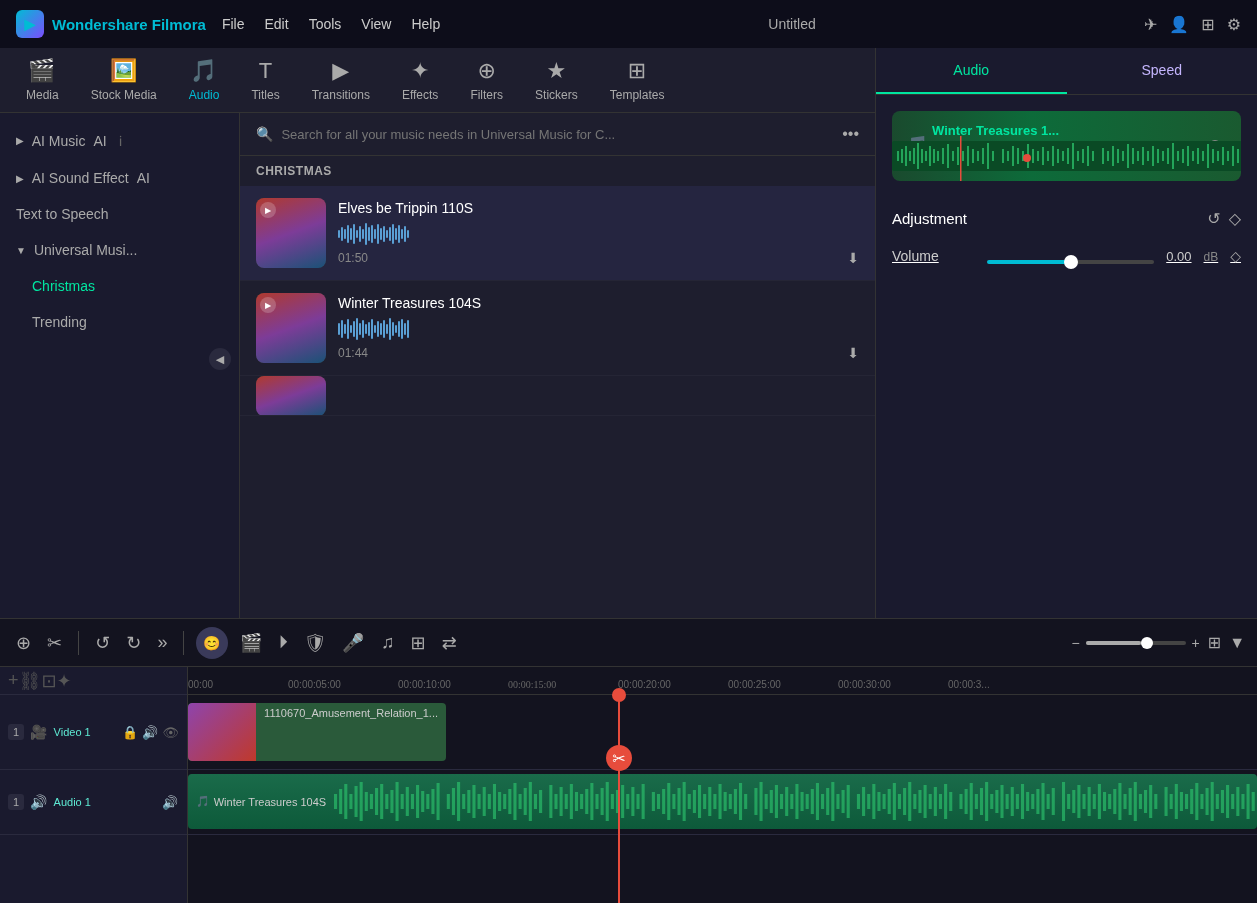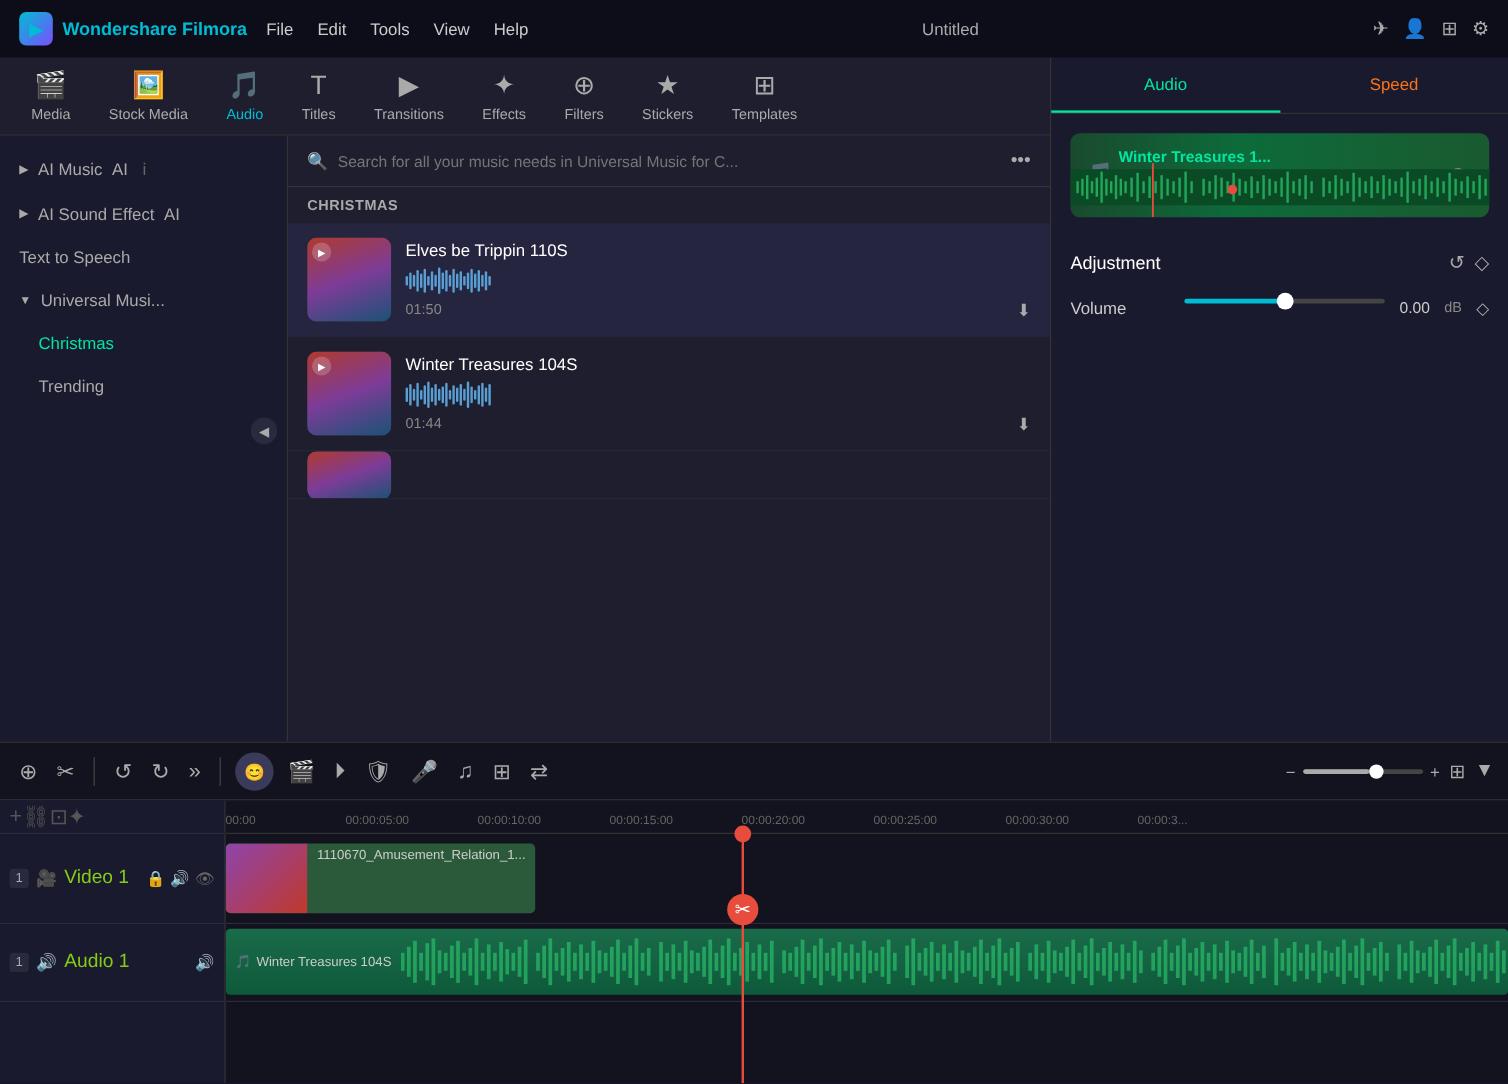--- a/index.html
+++ b/index.html
@@ -50,39 +50,39 @@
     .music-info { flex: 1; }
     .music-title { font-size: 14px; color: #fff; margin-bottom: 6px; }
     .waveform { height: 24px; display: flex; align-items: center; gap: 1px; margin-bottom: 4px; }
     .wave-bar { background: #5a9fd4; border-radius: 1px; width: 2px; }
     .music-duration { font-size: 12px; color: #888; display: flex; align-items: center; justify-content: space-between; }
     .download-icon { color: #aaa; font-size: 14px; }
 
     
     .right-panel { width: 382px; background: #1a1a2e; border-left: 1px solid #333; display: flex; flex-direction: column; flex-shrink: 0; }
     .right-tabs { display: flex; border-bottom: 1px solid #333; }
-    .right-tab { flex: 1; padding: 14px; text-align: center; cursor: pointer; color: #f97316; font-size: 14px; }
+    .right-tab { flex: 1; padding: 14px; text-align: center; cursor: pointer; color: #c4b5fd; font-size: 14px; }
     .right-tab.active { color: #00e5a0; border-bottom: 2px solid #00e5a0; }
     .sub-tabs { display: flex; gap: 8px; padding: 12px 16px; border-bottom: 1px solid #333; }
     .sub-tab { padding: 6px 16px; border-radius: 16px; border: 1px solid #555; color: #aaa; cursor: pointer; font-size: 13px; }
     .sub-tab.active { border-color: #7a7a9a; color: #fff; background: #2a2a4e; }
 
     
     .audio-preview { margin: 16px; border-radius: 8px; background: linear-gradient(90deg, #1a4a2e 0%, #0d6b3a 40%, #1a5a30 100%); position: relative; height: 70px; overflow: hidden; }
     .audio-preview-icon { position: absolute; left: 12px; top: 50%; transform: translateY(-50%); font-size: 20px; color: #00e5a0; }
     .audio-preview-title { position: absolute; left: 40px; top: 12px; color: #00e5a0; font-size: 13px; font-weight: bold; white-space: nowrap; overflow: hidden; width: 200px; }
     .audio-waveform-preview { position: absolute; bottom: 0; left: 0; right: 0; height: 50px; }
     .playback-dot { position: absolute; right: 20px; top: 50%; transform: translateY(-50%); width: 12px; height: 12px; background: #888; border-radius: 50%; }
 
     
     .adjustment-section { padding: 12px 16px; }
     .adjustment-header { display: flex; align-items: center; justify-content: space-between; margin-bottom: 12px; }
     .adjustment-title { font-size: 15px; color: #fff; font-weight: 500; }
     .adjustment-icons { display: flex; gap: 8px; color: #aaa; font-size: 16px; }
-    .volume-row { display: flex; align-items: flex-start; gap: 12px; padding: 8px 0; }
+    .volume-row { display: flex; align-items: flex-end; gap: 12px; padding: 8px 0; text-decoration: underline; }
     .volume-label { color: #ccc; font-size: 14px; flex: 1; }
     .volume-slider { flex: 2; appearance: none; height: 4px; background: linear-gradient(to right, #00bcd4 60%, #444 60%); border-radius: 2px; outline: none; }
     .volume-slider::-webkit-slider-thumb { appearance: none; width: 14px; height: 14px; border-radius: 50%; background: #fff; cursor: pointer; }
     .volume-value { color: #ccc; font-size: 13px; }
     .volume-unit { color: #888; font-size: 12px; }
     .volume-icon { color: #aaa; font-size: 14px; }
 
     .action-buttons { display: flex; gap: 12px; padding: 12px 16px; }
     .btn-reset { flex: 1; padding: 10px; background: #2a2a3e; border: 1px solid #444; color: #ccc; border-radius: 6px; cursor: pointer; font-size: 14px; }
     .btn-keyframe { flex: 2; padding: 10px; background: #2a2a3e; border: 1px solid #444; color: #ccc; border-radius: 6px; cursor: pointer; font-size: 14px; }
@@ -100,21 +100,21 @@
     .zoom-thumb { position: absolute; top: -4px; left: 55%; width: 12px; height: 12px; background: #fff; border-radius: 50%; }
     .tl-grid-btn { color: #aaa; font-size: 16px; cursor: pointer; }
 
     
     .timeline-tracks { display: flex; flex: 1; overflow: hidden; }
     .track-headers { width: 188px; background: #1a1a2e; border-right: 1px solid #333; display: flex; flex-direction: column; }
     .track-header { display: flex; align-items: center; gap: 6px; padding: 0 8px; border-bottom: 1px solid #2a2a3e; flex-shrink: 0; }
     .track-header.video-track { height: 75px; }
     .track-header.audio-track { height: 65px; }
     .track-icon { font-size: 14px; color: #aaa; }
-    .track-label { font-size: 16px; color: #84cc16; }
+    .track-label { font-size: 11px; color: #5eead4; }
     .track-controls { display: flex; gap: 4px; margin-left: auto; }
     .track-ctrl-btn { background: none; border: none; color: #666; font-size: 13px; cursor: pointer; }
     .track-number { background: #2a2a3e; color: #aaa; font-size: 11px; padding: 2px 5px; border-radius: 3px; }
     .track-add-btn { background: none; border: none; color: #555; font-size: 18px; cursor: pointer; }
 
     
     .timeline-content { flex: 1; overflow: hidden; position: relative; display: flex; flex-direction: column; }
     .time-ruler { height: 28px; background: #13131f; display: flex; align-items: flex-end; border-bottom: 1px solid #333; position: relative; flex-shrink: 0; }
     .time-mark { position: absolute; bottom: 4px; color: #666; font-size: 10px; white-space: nowrap; }
     .track-lanes { flex: 1; position: relative; }
@@ -508,21 +508,21 @@
         </div>
       </div>
     </div>
 
     <div class="timeline-content">
 
       <div class="time-ruler">
         <span class="time-mark" style="left:0px;">00:00</span>
         <span class="time-mark" style="left:100px;">00:00:05:00</span>
         <span class="time-mark" style="left:210px;">00:00:10:00</span>
-        <span class="time-mark" style="left:320px;">00:00:15:00</span>
+        <span class="time-mark" style="left:320px;font-family:Liberation Serif, serif;">00:00:15:00</span>
         <span class="time-mark" style="left:430px;">00:00:20:00</span>
         <span class="time-mark" style="left:540px;">00:00:25:00</span>
         <span class="time-mark" style="left:650px;">00:00:30:00</span>
         <span class="time-mark" style="left:760px;">00:00:3...</span>
       </div>
 
       <div class="track-lanes">
 
         <div class="track-lane video-lane">
           <div class="video-clip">

